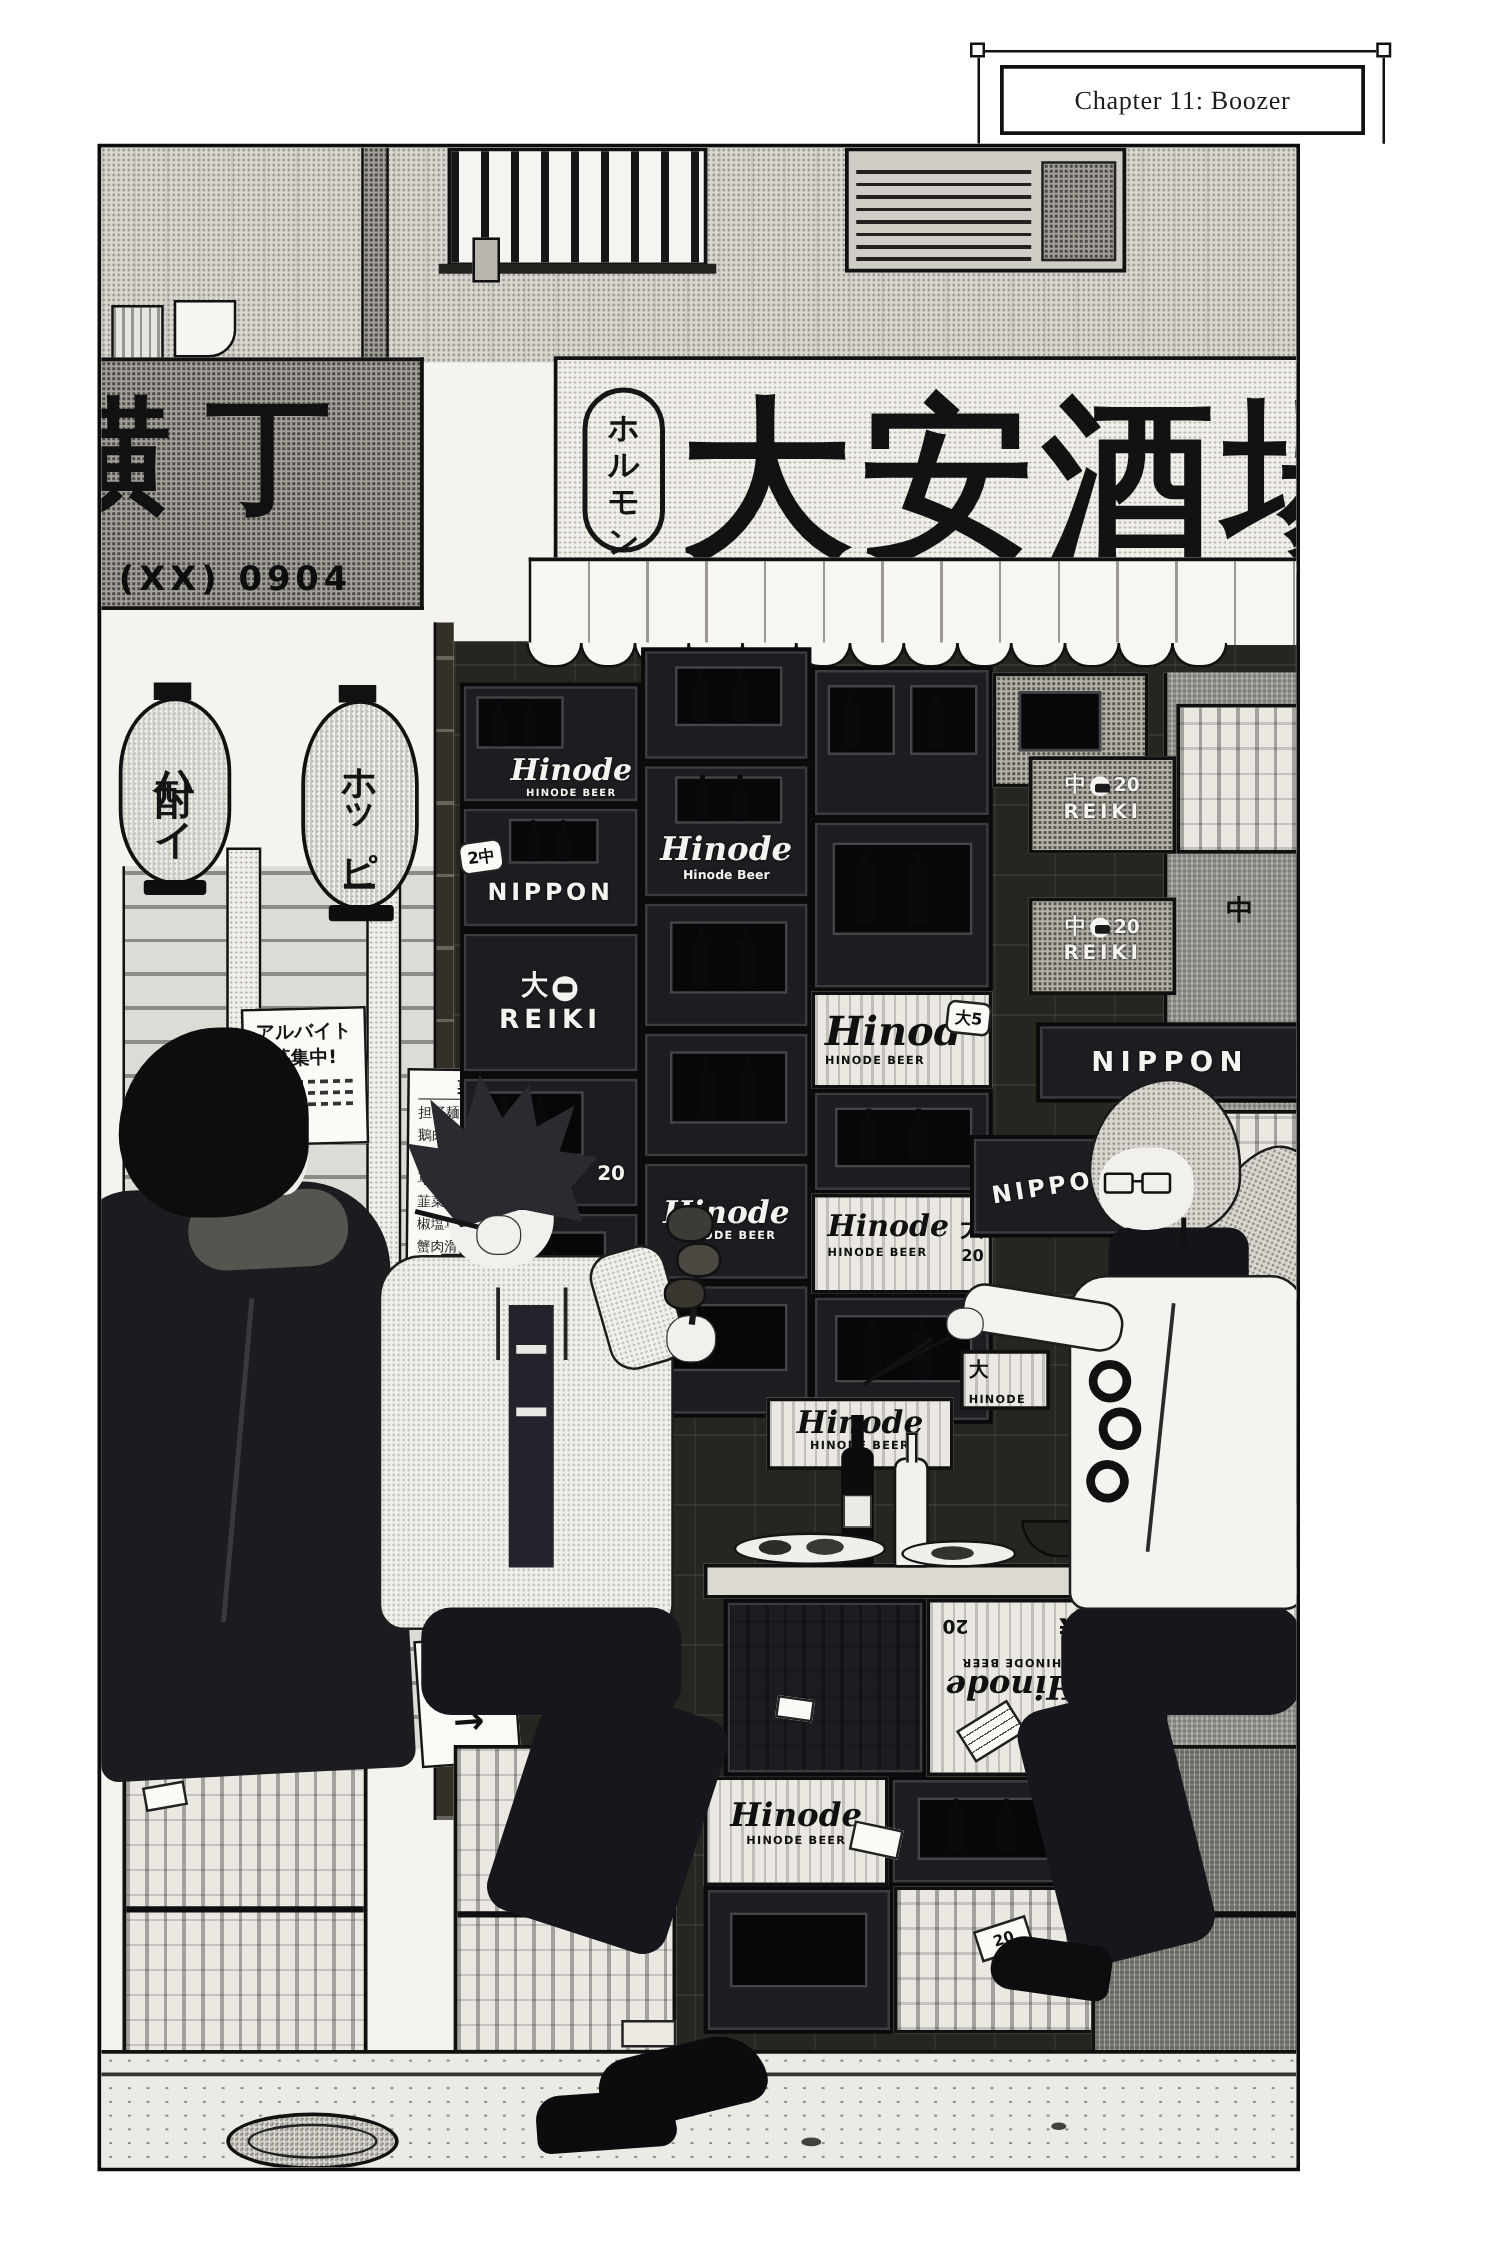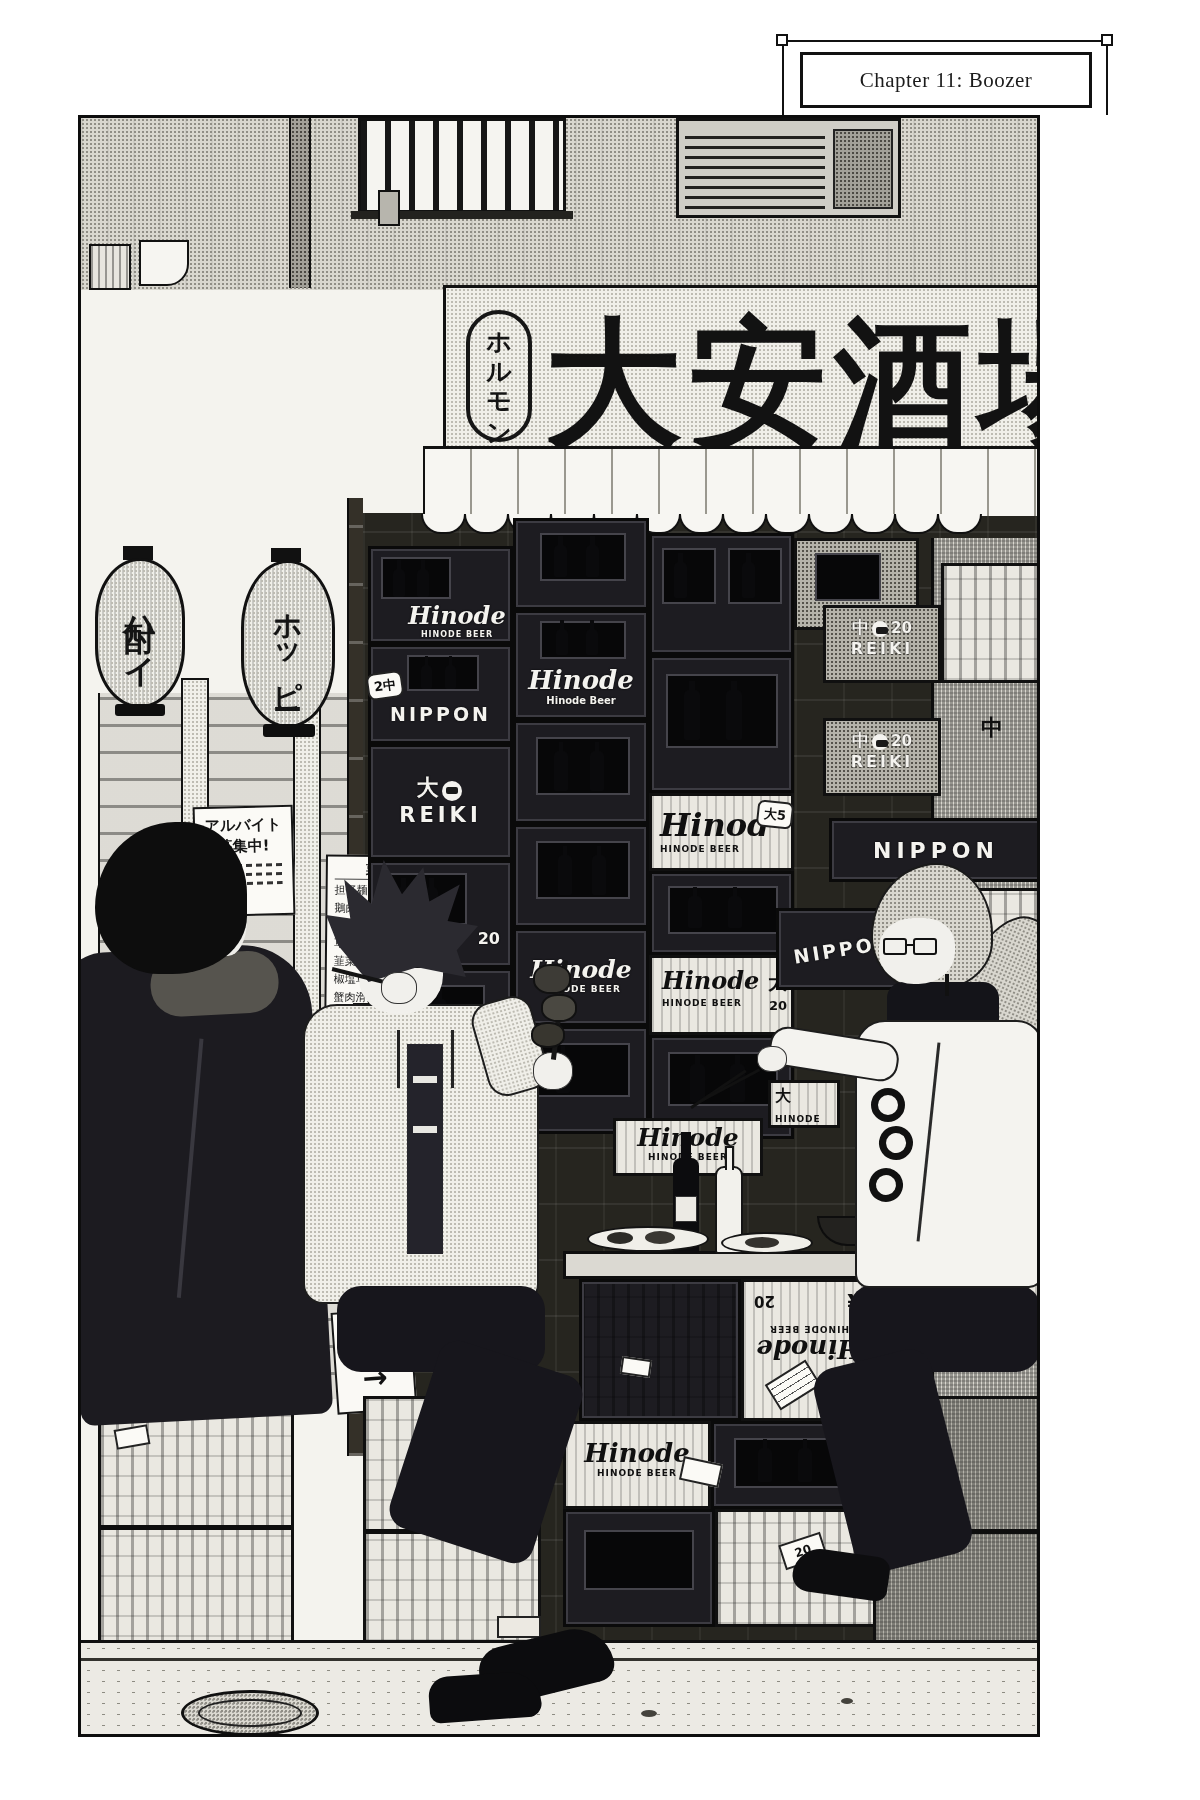--- a/index.html
+++ b/index.html
@@ -45,20 +45,28 @@
   <div class="abs" style="left:270px; top:93px; width:222px; height:8px; background:#23221f;"></div>
   <div class="abs" style="left:595px; top:0; width:225px; height:100px; background:#cfcdc6; border:3px solid #111;">
     <div class="abs" style="left:6px; top:8px; width:140px; height:80px; background-image: repeating-linear-gradient(0deg, #22211f 0 3px, transparent 3px 10px);"></div>
     <div class="abs ht-d" style="left:154px; top:8px; width:60px; height:80px; border:2px solid #222;"></div>
   </div>
   <div class="abs ht-d" style="left:208px; top:0; width:22px; height:170px; border-left:2px solid #111; border-right:2px solid #111;"></div>
   <div class="abs" style="left:58px; top:122px; width:50px; height:46px; background:#f6f5f1; border:2px solid #111; border-radius:0 0 22px 0;"></div>
   <div class="abs" style="left:8px; top:126px; width:42px; height:46px; background:#e7e5df; border:2px solid #111; background-image: repeating-linear-gradient(90deg, rgba(0,0,0,.35) 0 2px, transparent 2px 7px);"></div>
   <div class="abs" style="left:297px; top:72px; width:22px; height:36px; background:#b7b5ad; border:2px solid #111;"></div>
 
+  <div class="abs ht-d" style="left:0; top:168px; width:258px; height:202px; border-top:3px solid #111; border-right:3px solid #111; border-bottom:3px solid #111; overflow:hidden; z-index:6;">
+    <div class="abs" style="left:-44px; top:10px; white-space:nowrap;">
+      <span style="font-size:100px; font-weight:900; letter-spacing:28px; color:#111;">横丁</span>
+    </div>
+    <div class="abs" style="left:14px; bottom:6px;">
+      <span style="font-size:27px; font-weight:bold; letter-spacing:4px; color:#0d0d0d;">(XX) 0904</span>
+    </div>
+  </div>
 
   <div class="abs ht-l" style="left:362px; top:167px; width:600px; height:176px; border:3px solid #111; overflow:hidden; z-index:6;">
     <div class="abs vrt" style="left:20px; top:22px; width:66px; height:132px; border:4px solid #161616; border-radius:33px; display:flex; align-items:center; justify-content:center;">
       <span style="font-size:25px; font-weight:bold; color:#141414; letter-spacing:2px;">ホルモン</span>
     </div>
     <div class="abs" style="left:98px; top:4px; white-space:nowrap;">
       <span style="font-size:138px; font-weight:900; letter-spacing:7px; color:#121212;">大安酒場</span>
     </div>
   </div>
 

